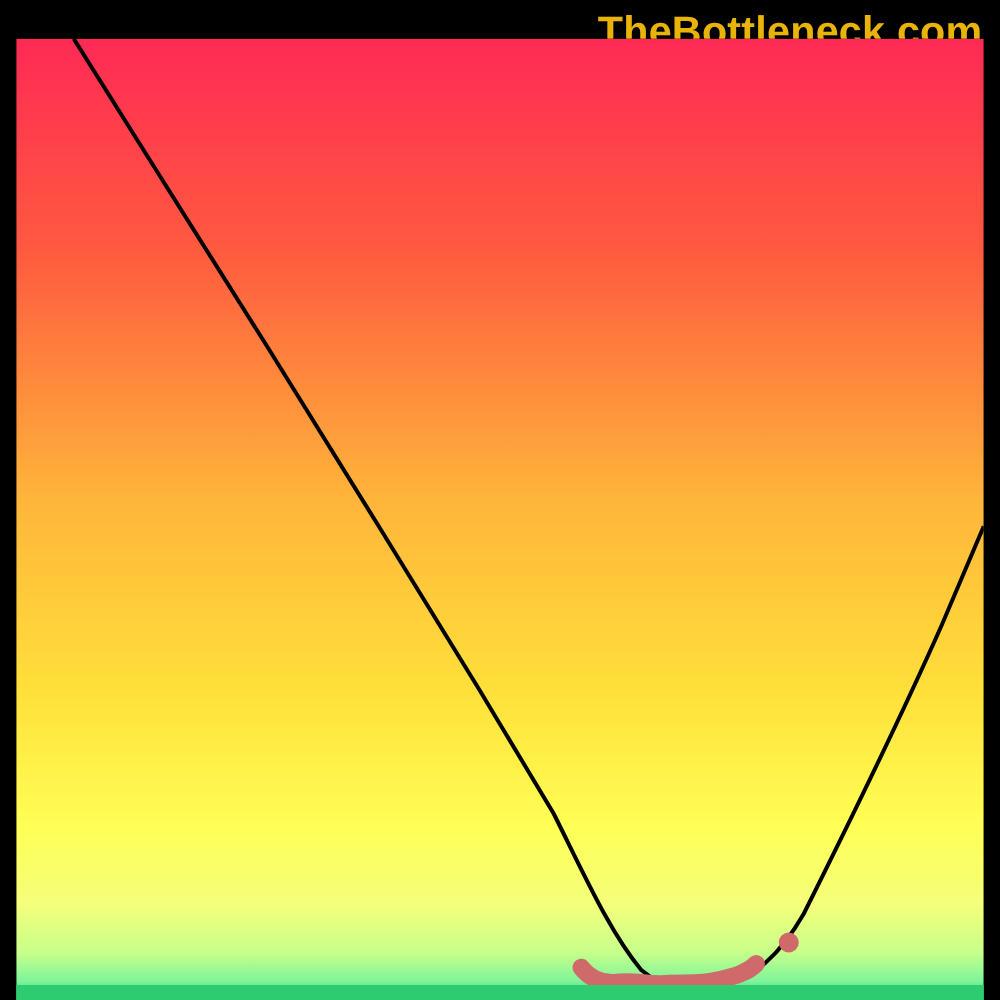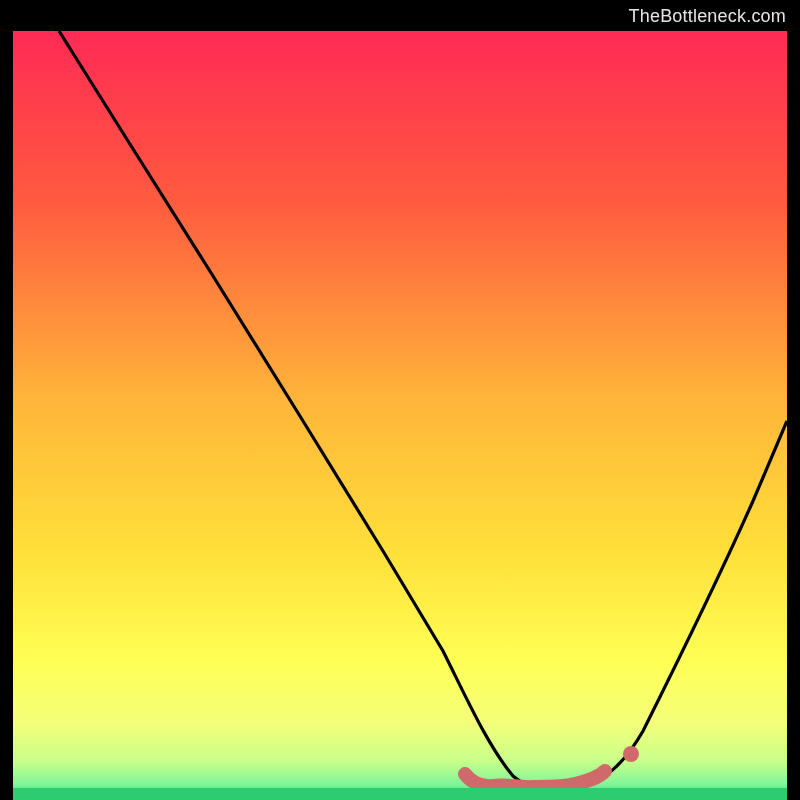--- a/index.html
+++ b/index.html
@@ -23,23 +23,23 @@
     position: absolute;
     left: 0;
     top: 0;
     width: 774px;
     height: 769px;
   }
   .watermark {
     position: absolute;
     top: 6px;
     right: 14px;
-    color: #e5e5e5;
-    font-size: 18px;
-    font-weight: 400;
+    color: #eab308;
+    font-size: 33px;
+    font-weight: 700;
     letter-spacing: 0.2px;
   }
   svg.curve {
     position: absolute;
     left: 0;
     top: 0;
     width: 774px;
     height: 769px;
   }
   .green-band {

